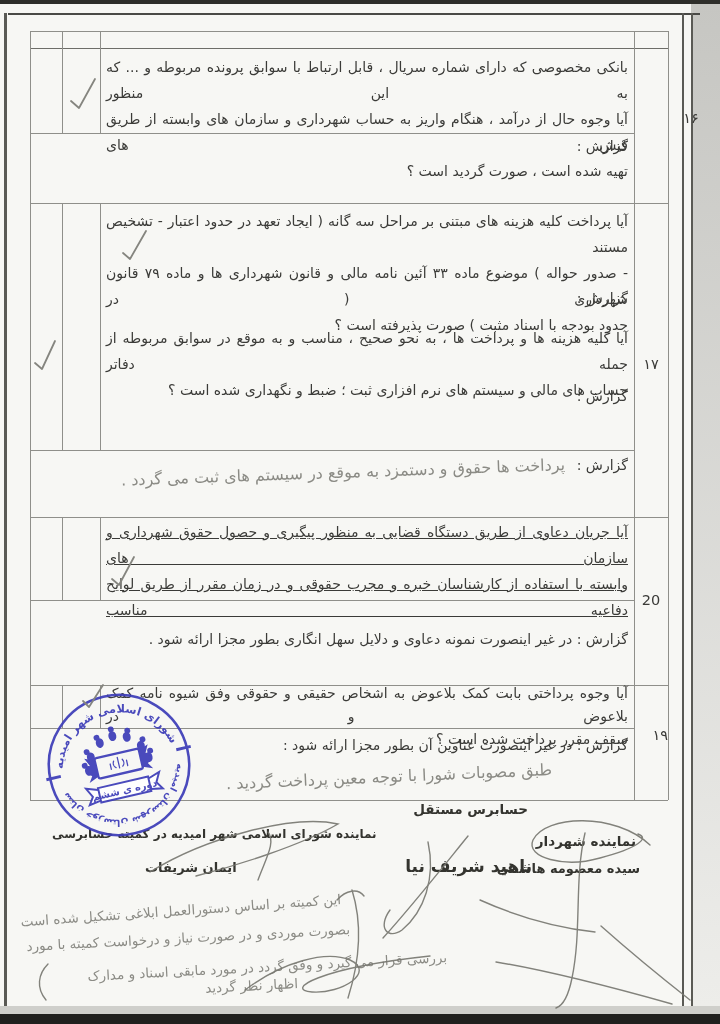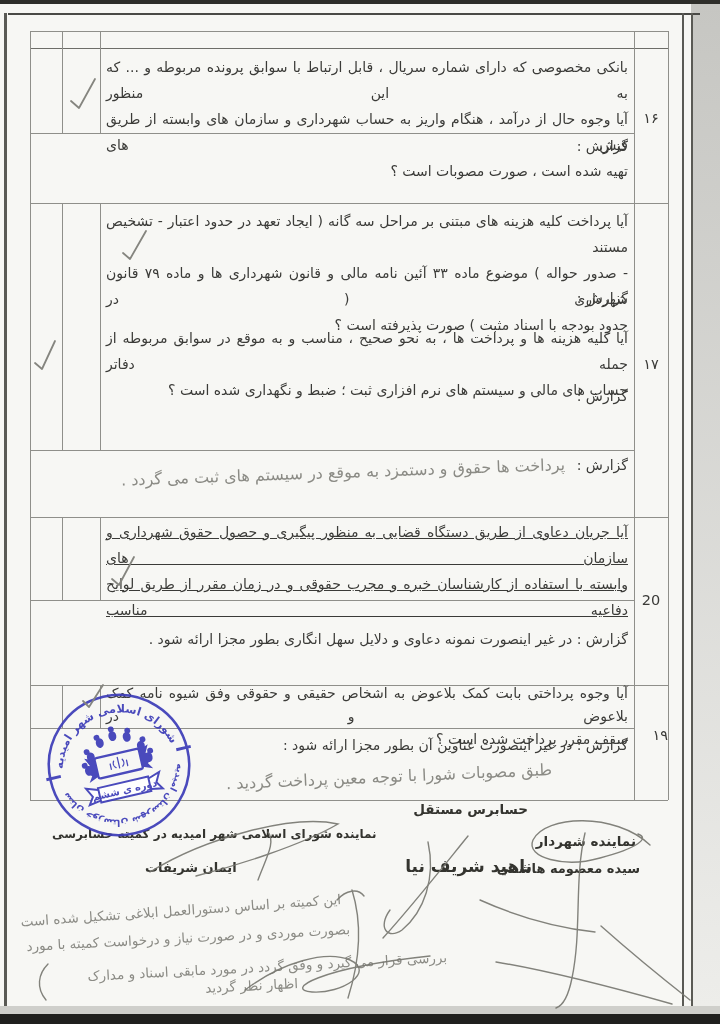--- a/index.html
+++ b/index.html
@@ -63,23 +63,23 @@
   <div class="vline" style="left:62px;top:203px;height:247px;"></div>
   <div class="vline" style="left:100px;top:203px;height:247px;"></div>
   <div class="vline" style="left:62px;top:517px;height:83px;"></div>
   <div class="vline" style="left:100px;top:517px;height:83px;"></div>
   <div class="vline" style="left:62px;top:685px;height:43px;"></div>
   <div class="vline" style="left:100px;top:685px;height:43px;"></div>
 
   <div class="qblock" style="top:54px;">
     <div class="qline">بانکی مخصوصی که دارای شماره سریال ، قابل ارتباط با سوابق پرونده مربوطه و ... که به این منظور</div>
     <div class="qline">آیا وجوه حال از درآمد ، هنگام واریز به حساب شهرداری و سازمان های وابسته از طریق فیش های</div>
-    <div class="qline qlast">تهیه شده است ، صورت مصوبات است ؟</div>
+    <div class="qline qlast">تهیه شده است ، صورت گردید است ؟</div>
   </div>
-  <div class="num" style="top:110px;">۱۶</div>
+  <div class="num" style="top:110px;padding-left:40px;">۱۶</div>
   <div class="rep" style="top:138px;">گزارش :</div>
 
   <div class="qblock" style="top:208px;">
     <div class="qline">آیا پرداخت کلیه هزینه های مبتنی بر مراحل سه گانه ( ایجاد تعهد در حدود اعتبار - تشخیص مستند</div>
     <div class="qline">- صدور حواله ) موضوع ماده ۳۳ آئین نامه مالی و قانون شهرداری ها و ماده ۷۹ قانون شهرداری ( در</div>
     <div class="qline qlast">حدود بودجه با اسناد مثبت ) صورت پذیرفته است ؟</div>
   </div>
   <div class="rep" style="top:290px;">گزارش :</div>
   <div class="qblock" style="top:325px;">
     <div class="qline">آیا کلیه هزینه ها و پرداخت ها ، به نحو صحیح ، مناسب و به موقع در سوابق مربوطه از جمله دفاتر</div>

